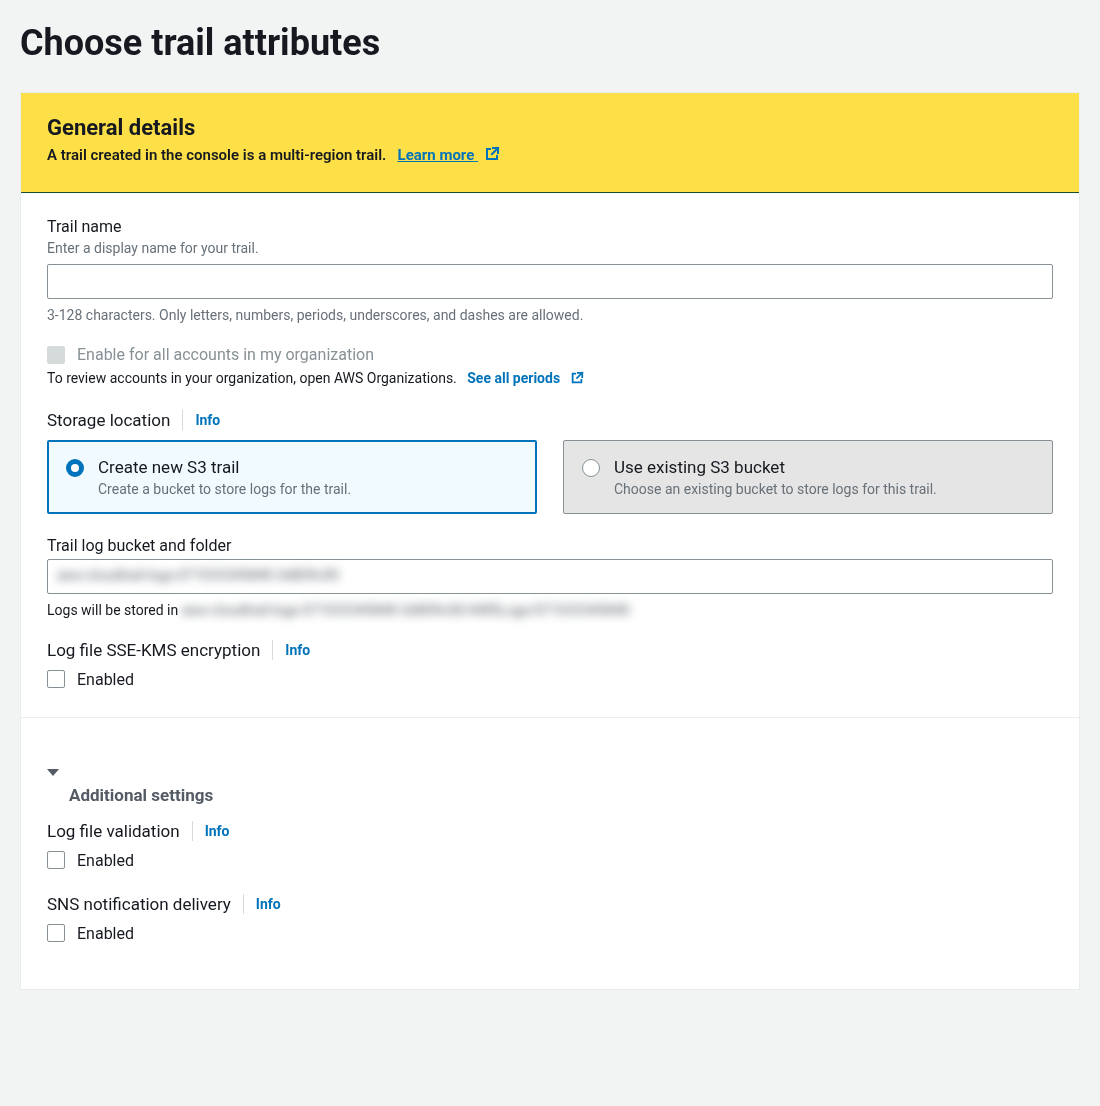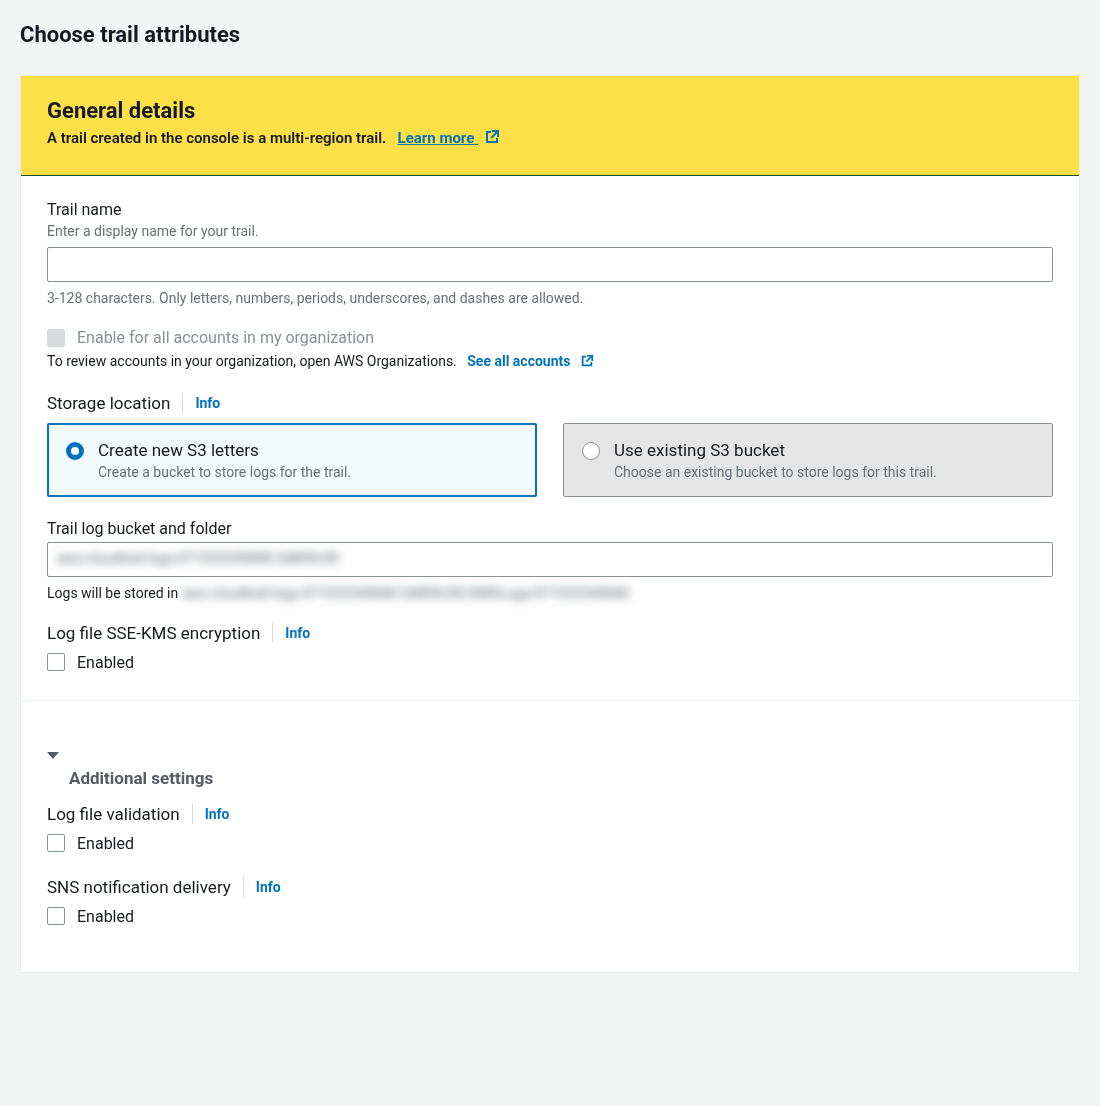--- a/index.html
+++ b/index.html
@@ -9,21 +9,21 @@
     background: #f2f3f3;
     font-family: -apple-system, BlinkMacSystemFont, "Segoe UI", Roboto, "Helvetica Neue", Arial, sans-serif;
     color: #16191f;
     font-size: 14px;
   }
   .page {
     padding: 22px 20px 20px 20px;
     min-height: 1106px;
   }
   h1.page-title {
-    font-size: 22px;
+    font-size: 36px;
     font-weight: 700;
     margin: 0 0 28px 0;
     color: #16191f;
   }
   .panel {
     background: #ffffff;
     border: 1px solid #eaeded;
   }
   .panel-header {
     background: #fde047;
@@ -251,21 +251,21 @@
       <div class="spacer-22"></div>
 
       <div class="cb-row">
         <span class="cb-box disabled"></span>
         <span class="cb-label disabled">Enable for all accounts in my organization</span>
       </div>
       <div class="field-hint2" style="margin-top:2px;">
         <span style="color:#16191f;">To review accounts in your organization, open AWS Organizations.</span>
         <span>&nbsp;</span>
         <a href="#" class="no-underline">
-          <span>See all accounts</span>
+          <span>See all periods</span>
         </a>
         <span class="external-icon">
           <svg width="14" height="14" viewBox="0 0 16 16" fill="none">
             <path d="M6 3H3v10h10v-3" stroke="#0073bb" stroke-width="2" stroke-linecap="square"></path>
             <path d="M9 2h5v5" stroke="#0073bb" stroke-width="2" stroke-linecap="square"></path>
             <path d="M14 2L8 8" stroke="#0073bb" stroke-width="2" stroke-linecap="square"></path>
           </svg>
         </span>
       </div>
 
@@ -274,21 +274,21 @@
       <div class="label-with-info">
         <span class="label-text">Storage location</span>
         <span class="info-divider"></span>
         <span class="info-link">Info</span>
       </div>
 
       <div class="radio-tiles">
         <div class="radio-tile selected">
           <span class="radio-circle selected"></span>
           <div>
-            <div class="tile-title">Create new S3 letters</div>
+            <div class="tile-title">Create new S3 trail</div>
             <div class="tile-desc">Create a bucket to store logs for the trail.</div>
           </div>
         </div>
         <div class="radio-tile">
           <span class="radio-circle"></span>
           <div>
             <div class="tile-title">Use existing S3 bucket</div>
             <div class="tile-desc">Choose an existing bucket to store logs for this trail.</div>
           </div>
         </div>

